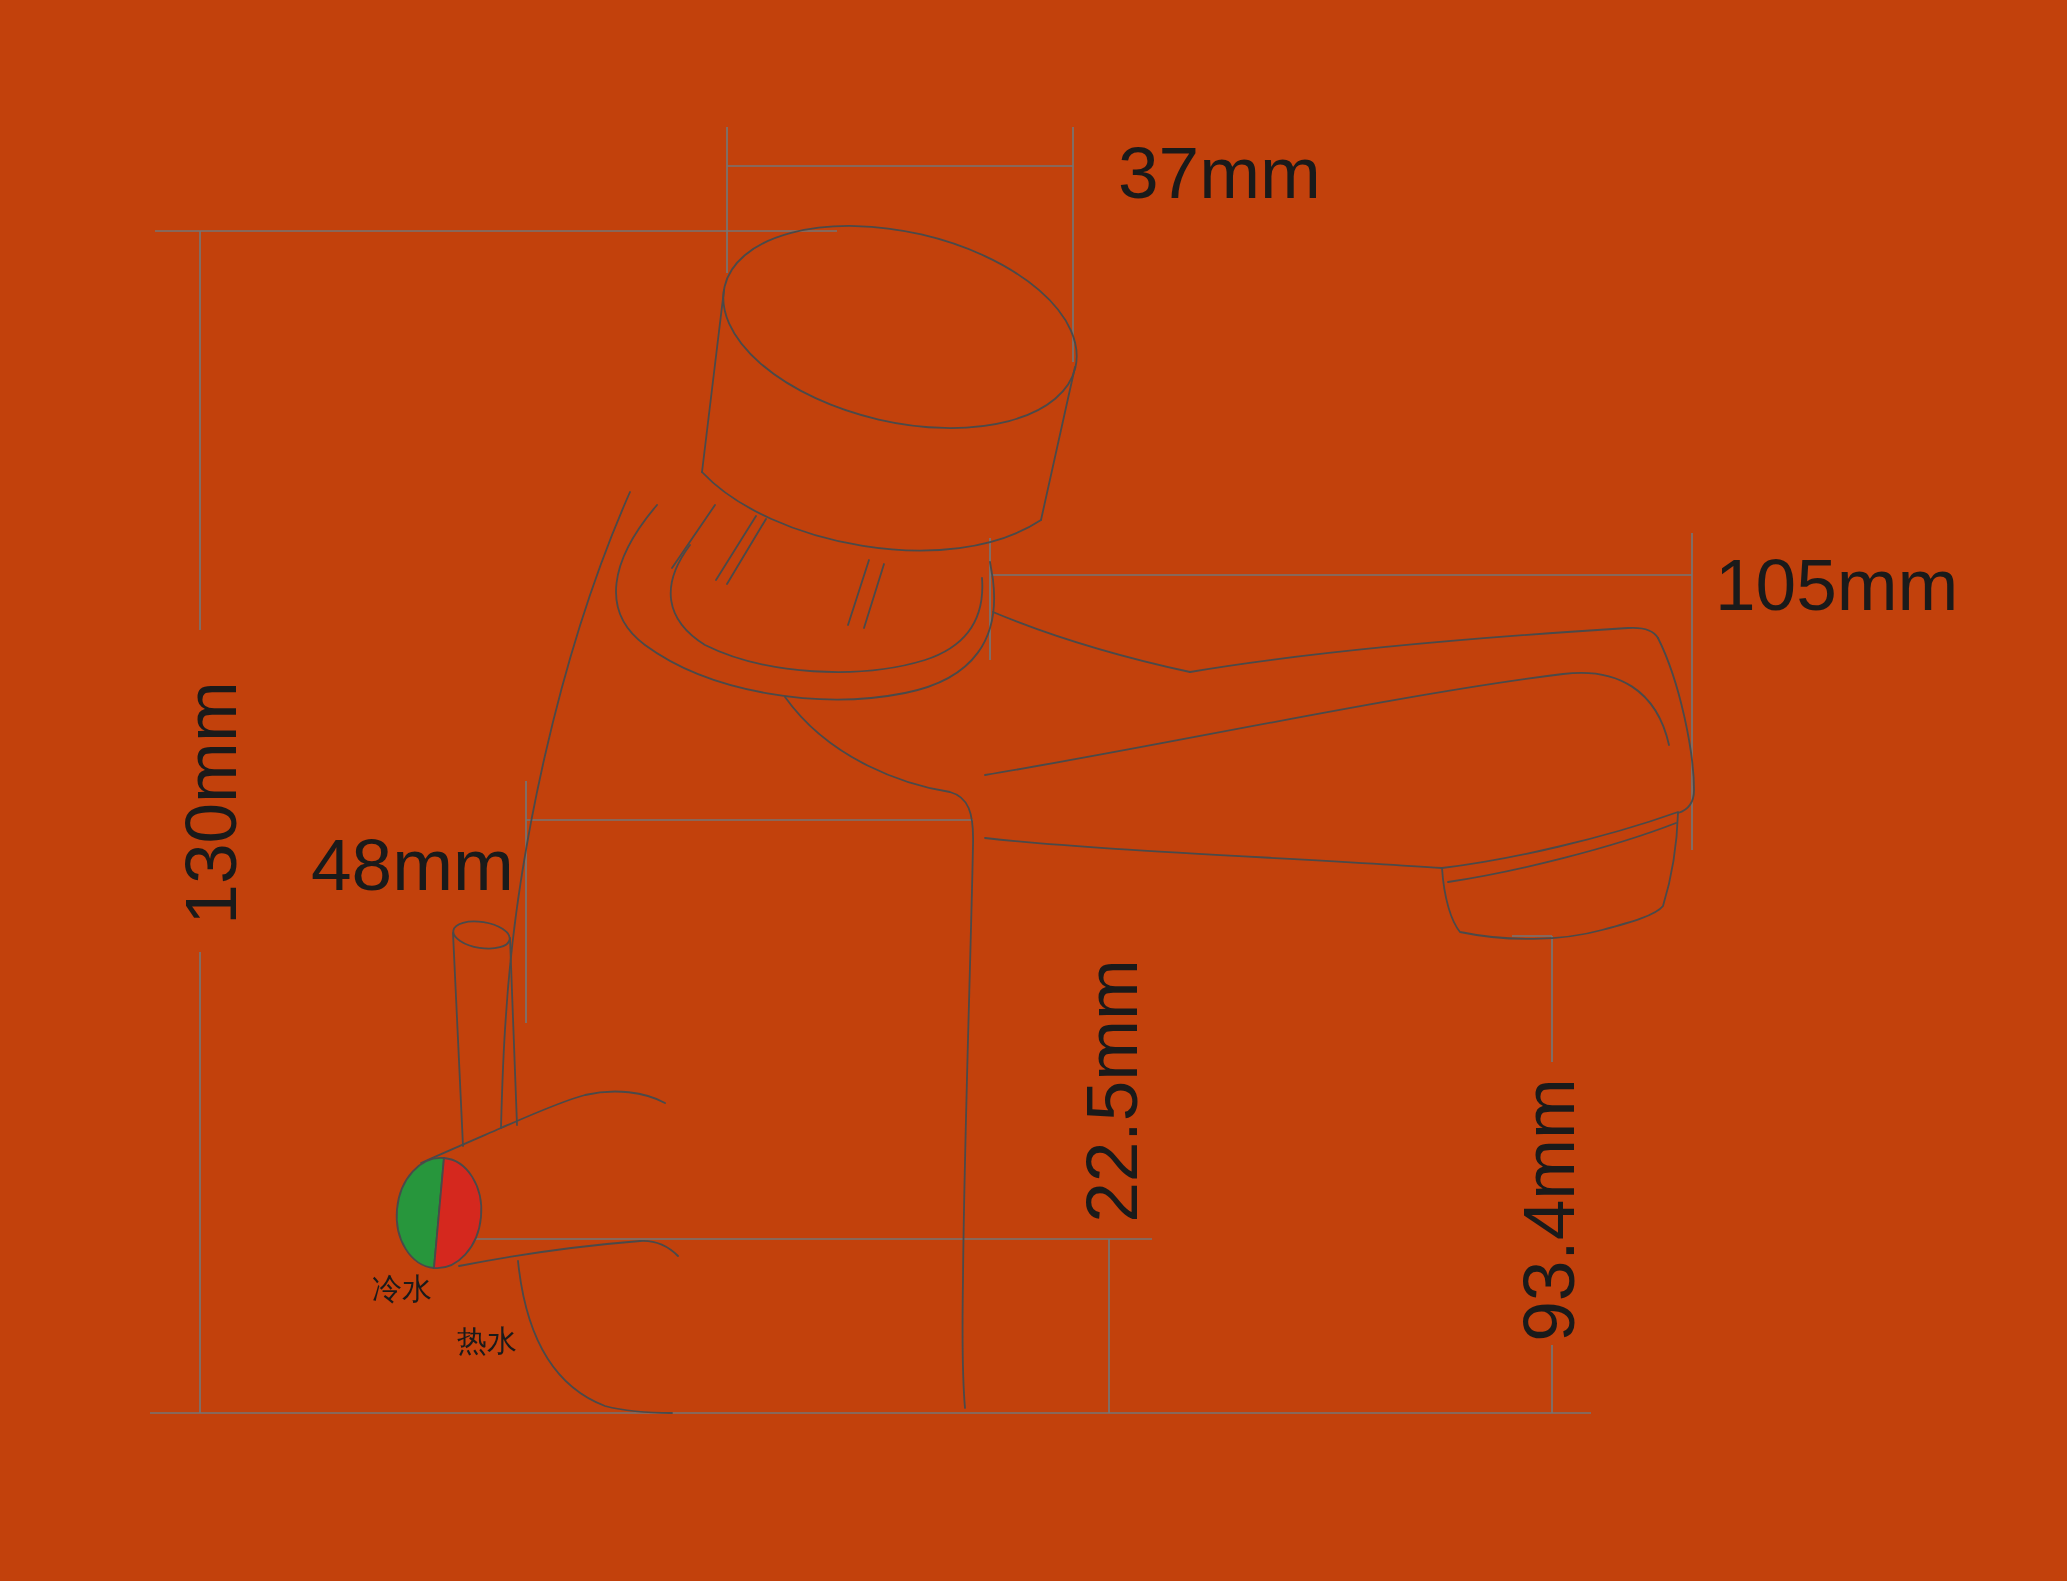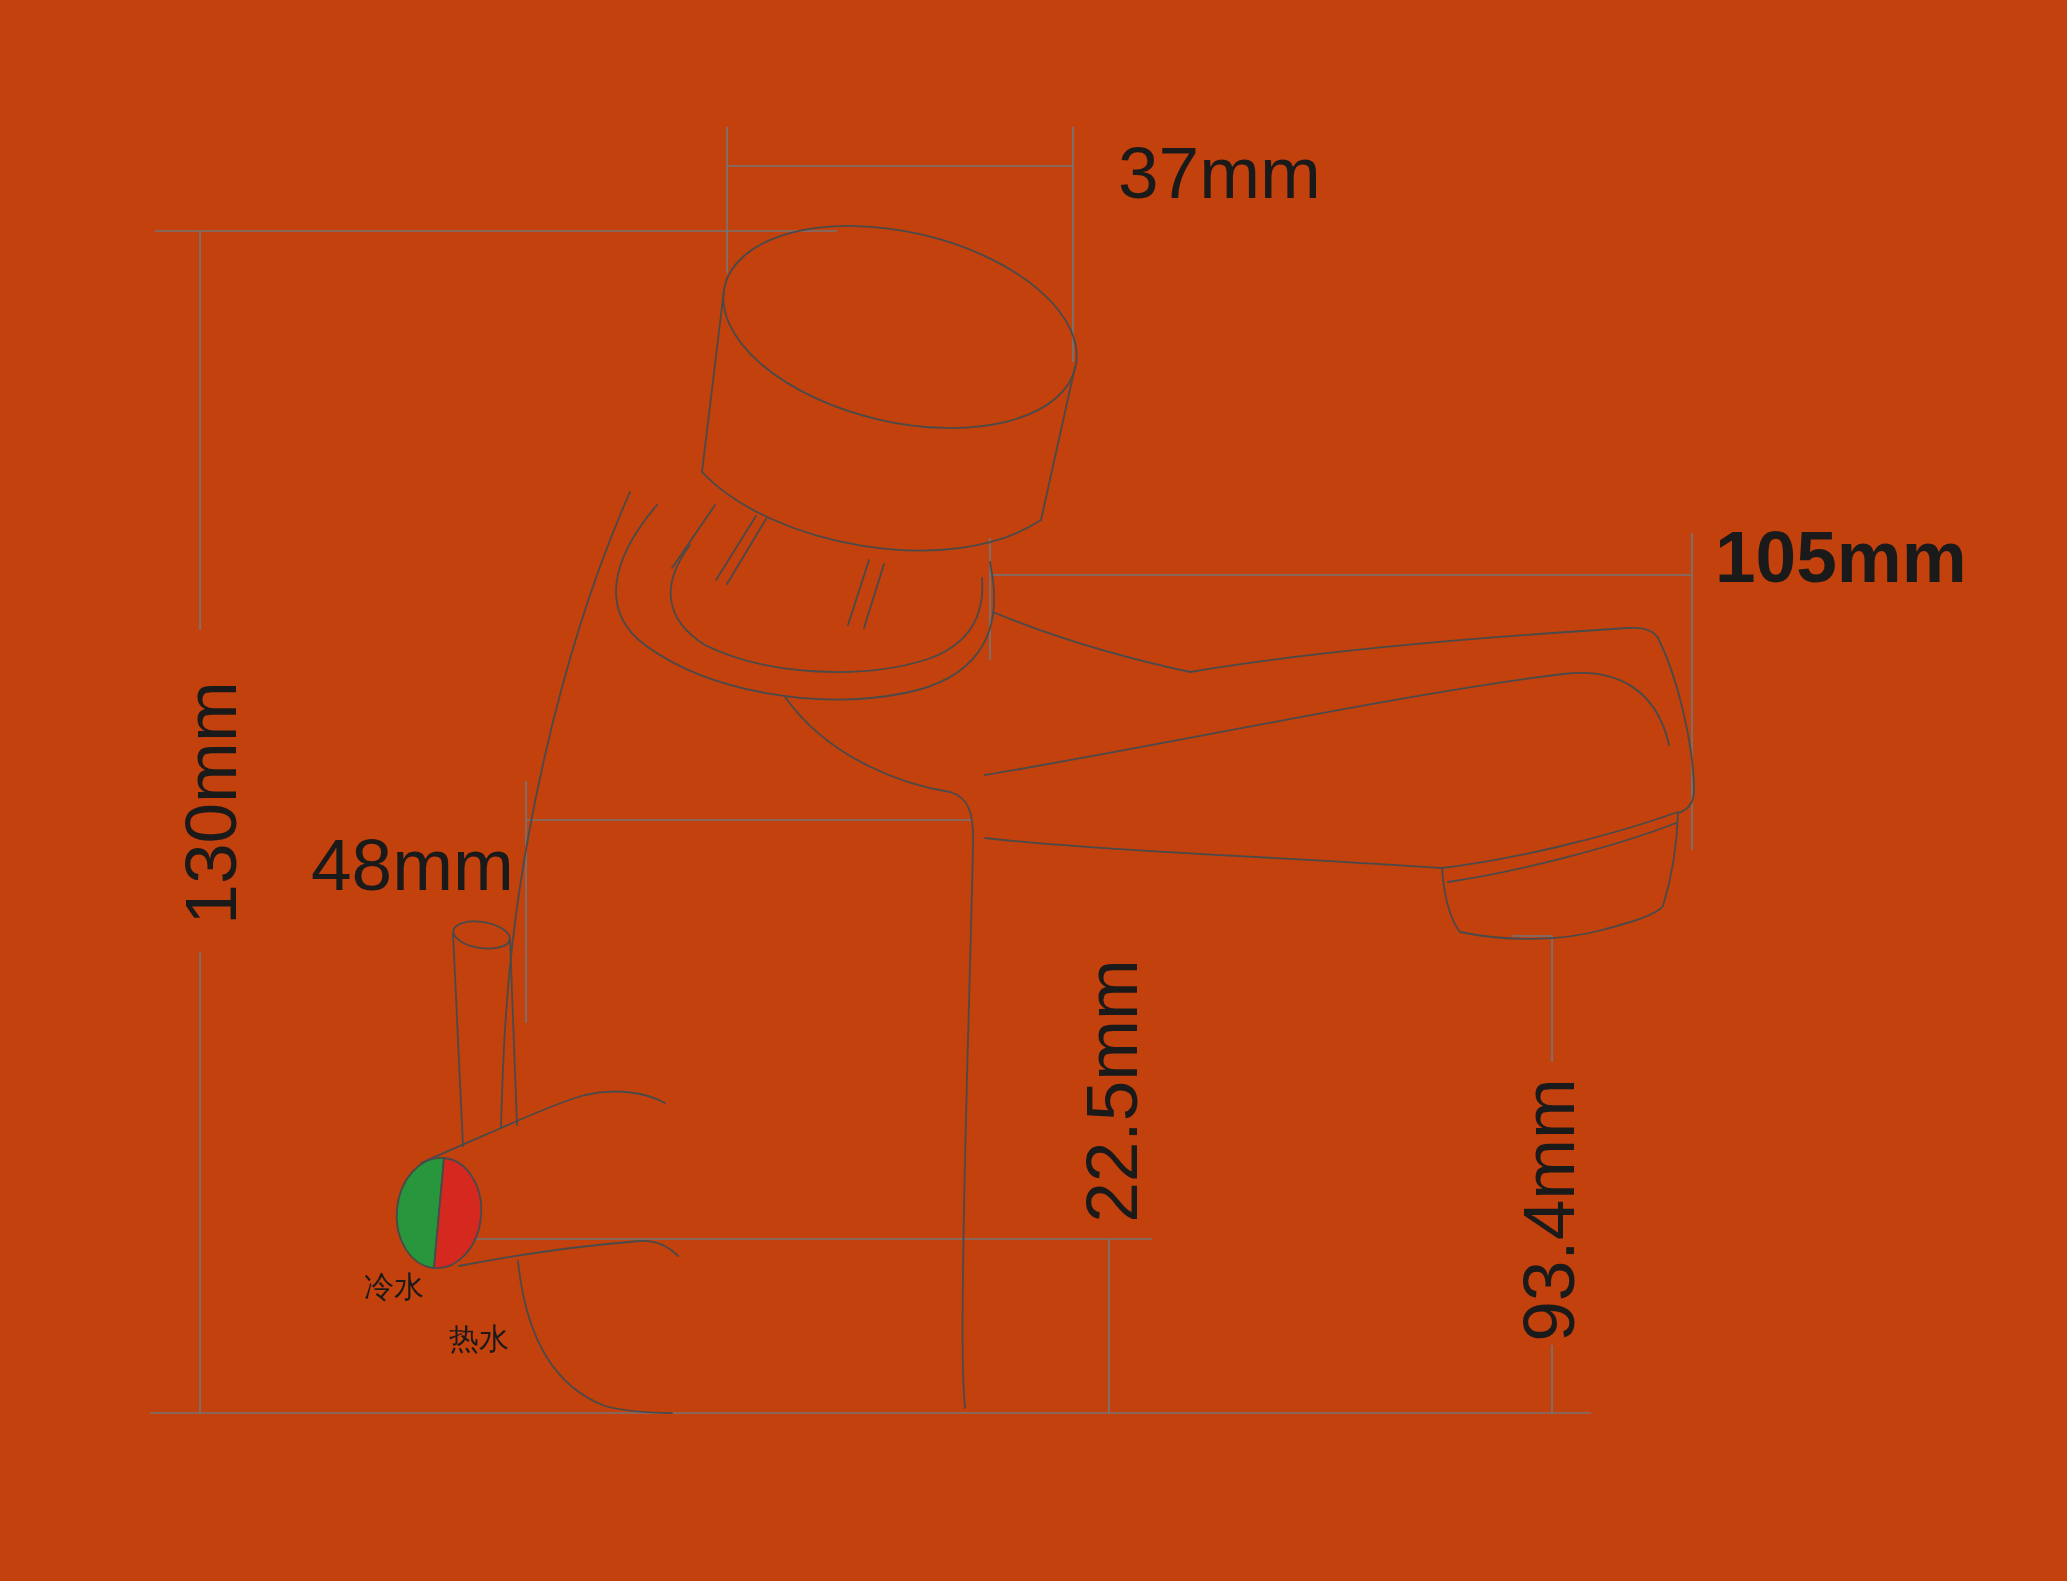--- a/index.html
+++ b/index.html
@@ -28,25 +28,26 @@
     line-height: 1;
     color: #1a1a1a;
     white-space: nowrap;
     letter-spacing: 0;
   }
   .dim-label.rot {
     transform: translate(-50%, -50%) rotate(-90deg);
   }
   .cjk-label {
     position: absolute;
-    font-family: Liberation Mono, monospace;
+    font-family: Liberation Sans, sans-serif;
     font-size: 30px;
     line-height: 1;
     color: #1a1a1a;
     white-space: nowrap;
+    margin-left: 8px;
   }
 </style>
 </head>
 <body>
 
 <div class="canvas">
 
   <svg class="drawing-svg" viewBox="0 0 2067 1581">
 
     <g stroke="#757575" stroke-width="1.7" fill="none">
@@ -123,21 +124,21 @@
     </g>
 
     <g stroke="#4a4a4a" stroke-width="1.8">
       <path d="M444,1158 A42,55 5 0 0 434,1268 Z" fill="#27963c"></path>
       <path d="M444,1158 A42,55 5 0 1 434,1268 Z" fill="#d5281e"></path>
     </g>
   </svg>
 
   <div class="dim-label" style="left:1118px; top:136px;">37mm</div>
 
-  <div class="dim-label" style="left:1715px; top:520px;font-weight:bold;">105mm</div>
+  <div class="dim-label" style="left:1715px; top:548px;">105mm</div>
 
   <div class="dim-label rot" style="left:210px; top:803px;">130mm</div>
 
   <div class="dim-label" style="left:311px; top:828px;">48mm</div>
 
   <div class="dim-label rot" style="left:1111px; top:1091px;">22.5mm</div>
 
   <div class="dim-label rot" style="left:1548px; top:1210px;">93.4mm</div>
 
   <div class="cjk-label" style="left:364px; top:1274px;">冷水</div>

